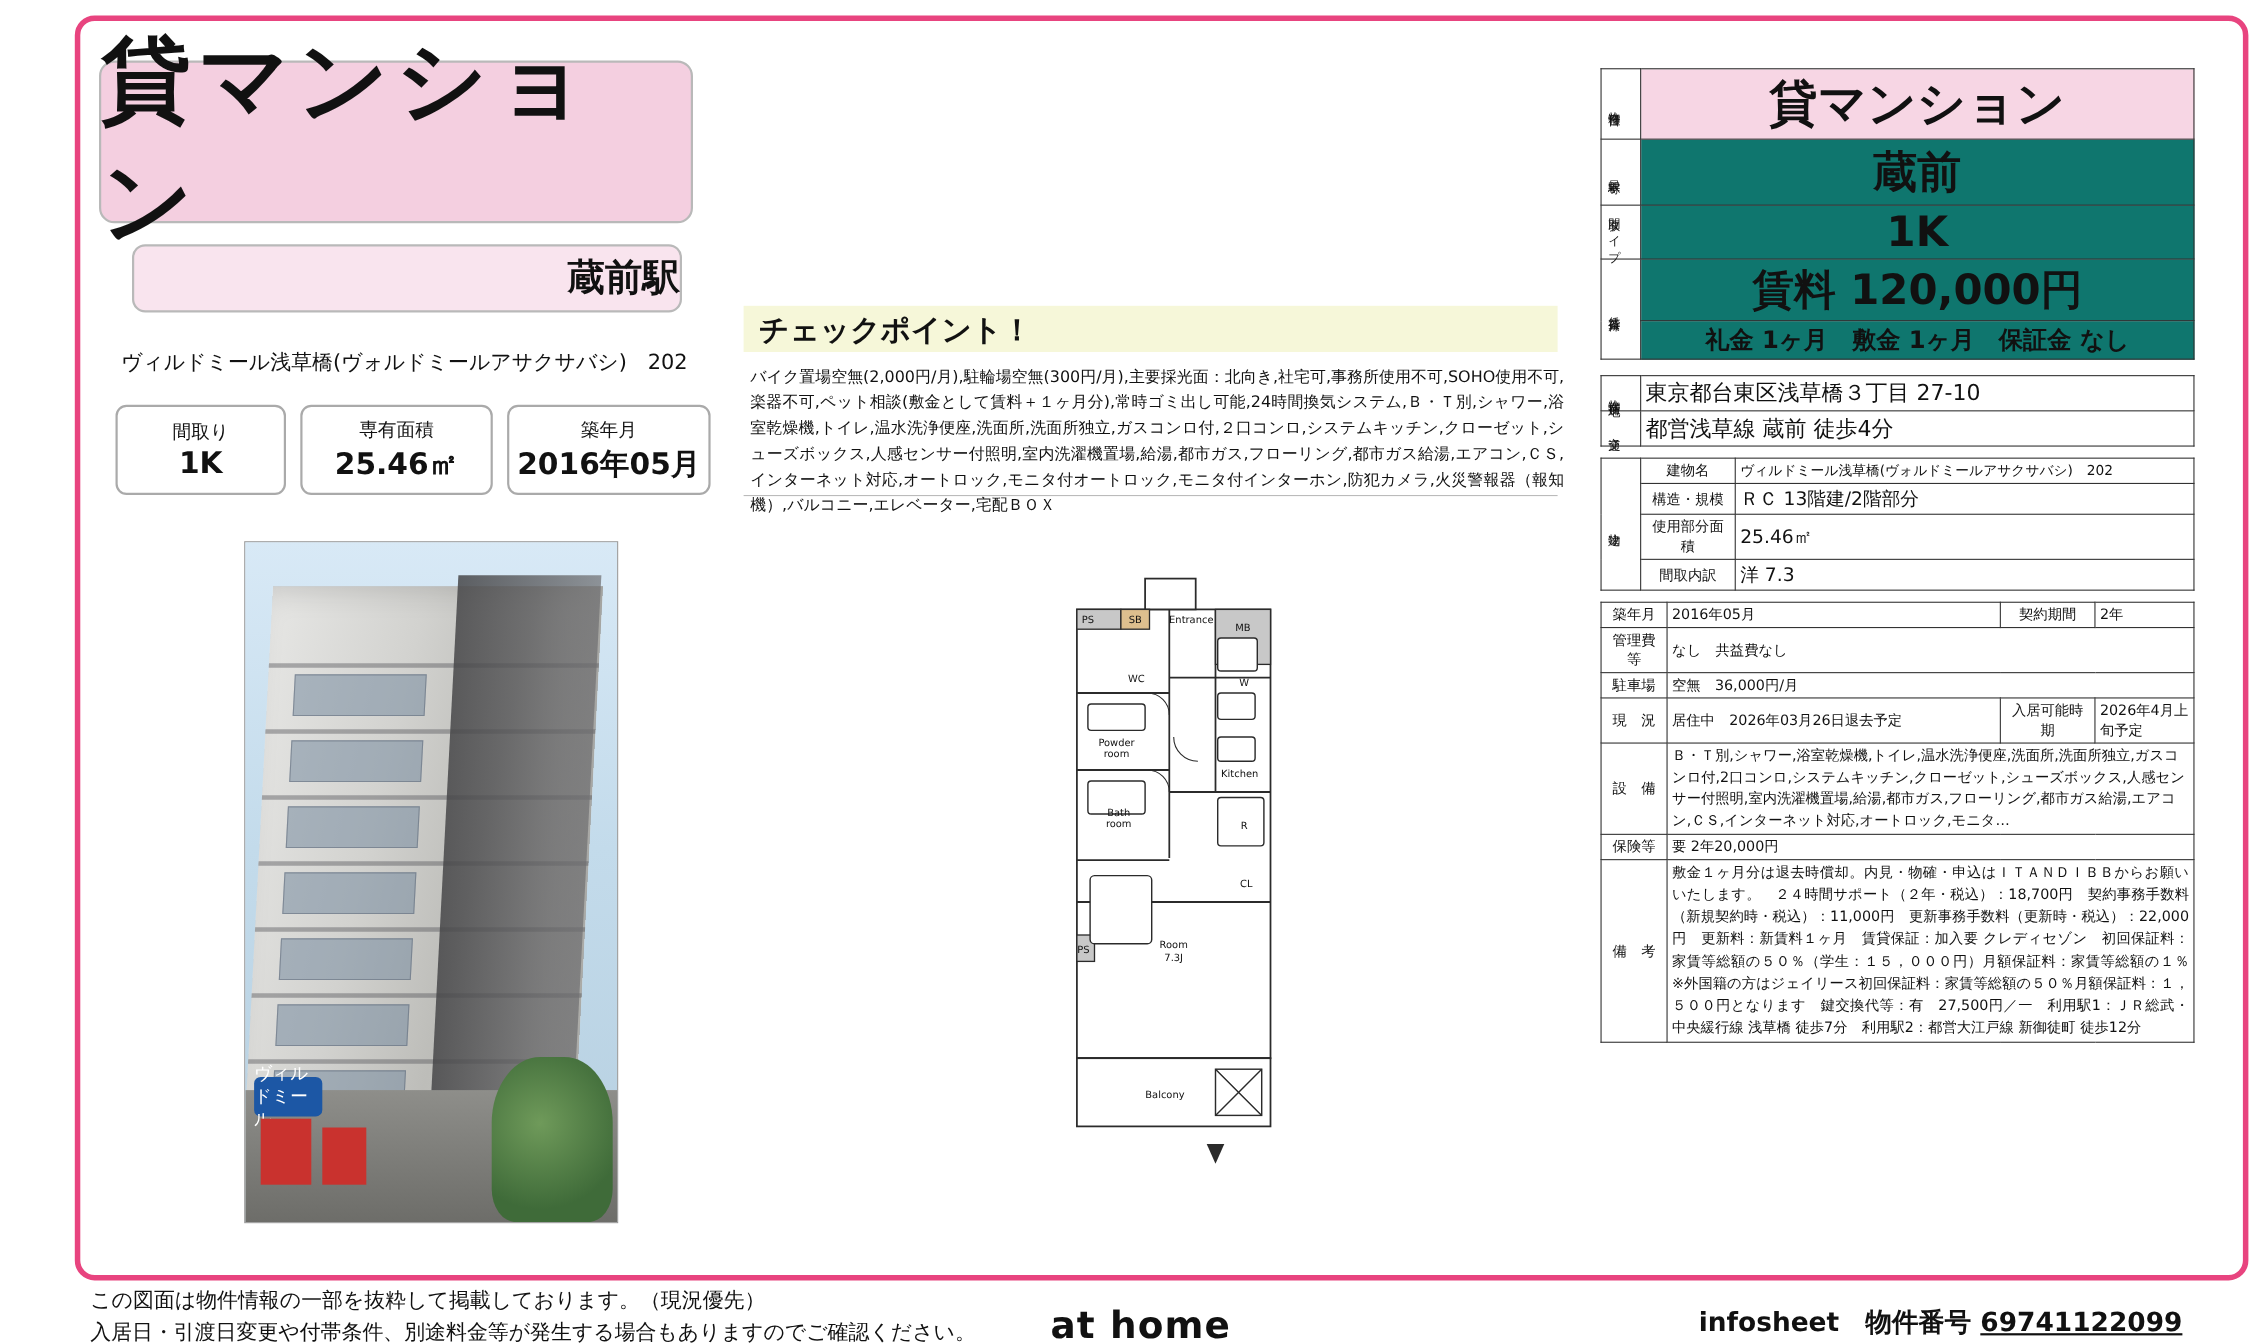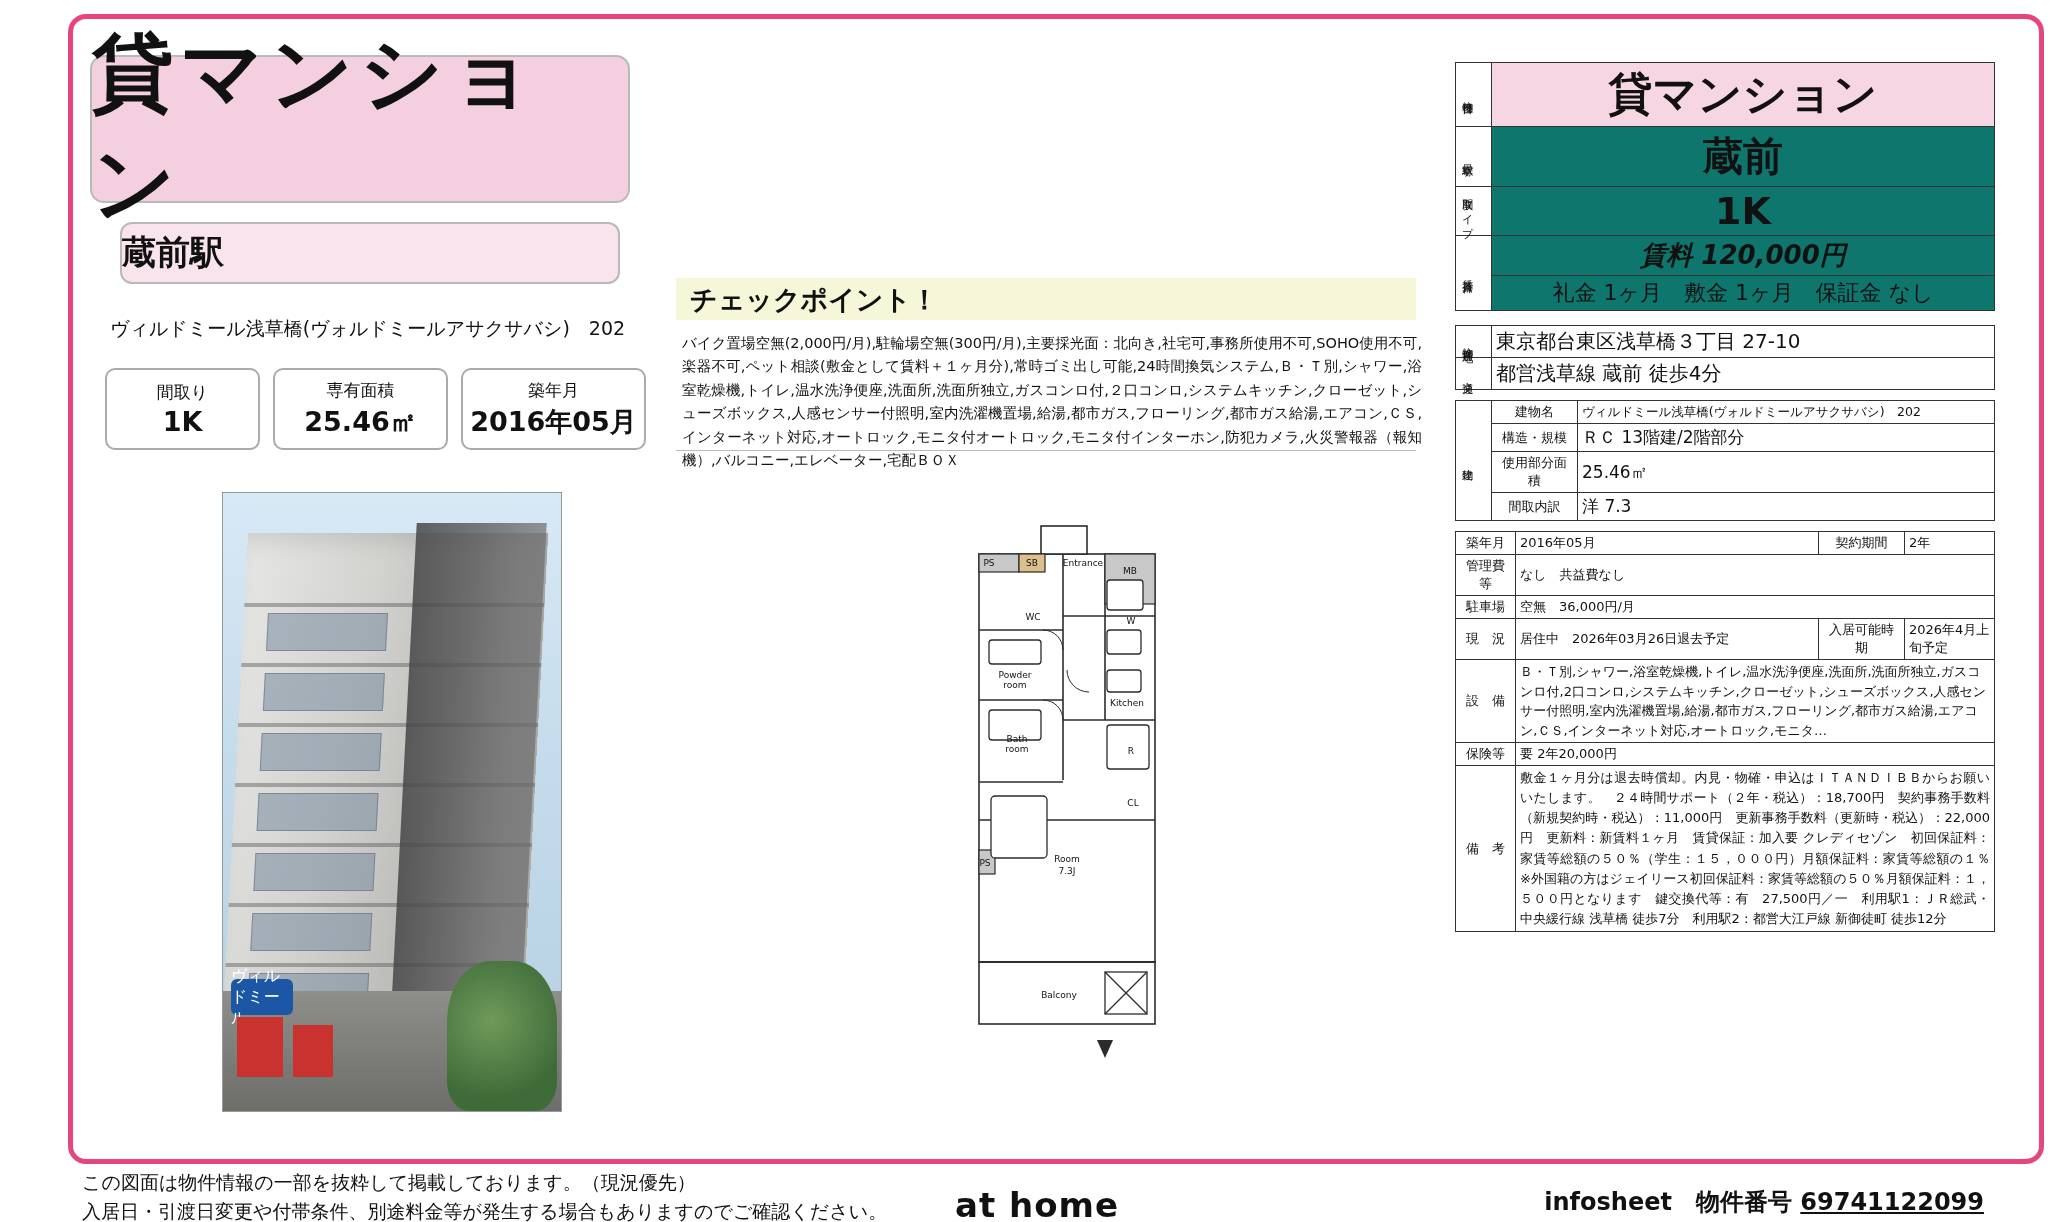--- a/index.html
+++ b/index.html
@@ -26,21 +26,21 @@
     background:#f4cfe0; border:2px solid #b9b9b9; border-radius:14px;
     display:flex; align-items:center; justify-content:center;
   }
   .title-box .t{
     font-size:82px; font-weight:bold; letter-spacing:6px;
     font-family:"DejaVu Sans","Liberation Sans",sans-serif;
   }
   .station-box{
     position:absolute; left:120px; top:222px; width:500px; height:62px;
     background:#f9e4ee; border:2px solid #b9b9b9; border-radius:12px;
-    display:flex; align-items:center; justify-content:flex-start;
+    display:flex; align-items:center; justify-content:flex-end;
   }
   .station-box .s{ font-size:34px; font-weight:bold; }
   .bldg-name{
     position:absolute; left:110px; top:316px; width:560px;
     font-size:19px; letter-spacing:0px;
   }
   .spec-row{ position:absolute; left:105px; top:368px; width:560px; height:82px; }
   .spec{
     position:absolute; top:0; height:82px;
     border:2px solid #aaa; border-radius:10px; background:#fff;
@@ -124,22 +124,22 @@
   .vert{
     writing-mode:vertical-rl; text-orientation:upright;
     font-size:11px; letter-spacing:1px; line-height:1.15;
     text-align:center; white-space:nowrap;
   }
   .t1 td.lab{ width:36px; background:#fff; }
   .cell-pink{ background:#f7d6e4; text-align:center; font-size:44px; font-weight:bold; padding:6px 0; }
   .cell-yellow{ background:#0f766e; text-align:center; }
   .big-station{ font-size:40px; font-weight:bold; }
   .big-type{ font-size:38px; font-weight:bold; }
-  .big-rent{ font-size:26px; font-weight:bold;font-style:italic; }
-  .rent-cond{ font-size:22px; font-weight:normal; text-align:center; }
+  .big-rent{ font-size:38px; font-weight:bold; }
+  .rent-cond{ font-size:22px; font-weight:bold; text-align:center; }
   .t2{ margin-top:14px; }
   .addr{ font-size:20px; padding:8px 8px;margin-left:40px; }
   .t3{ margin-top:10px; }
   .t3 td{ font-size:13px; }
   .lab2{ background:#fff; text-align:center; font-size:12px; width:86px; }
   .b-lab{ background:#fff; text-align:center; font-size:12px; width:36px; }
   .t3 .v-bldgname{ font-size:12.5px; }
   .t3 .v-struct{ font-size:17px; }
   .t3 .v-area{ font-size:17px; }
   .t3 .v-madori{ font-size:17px; }

